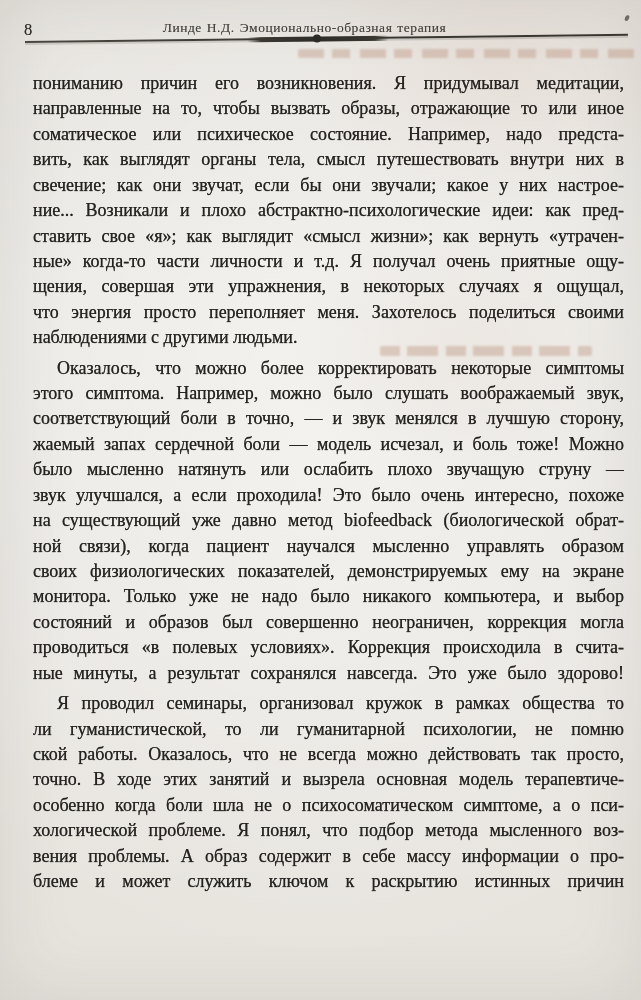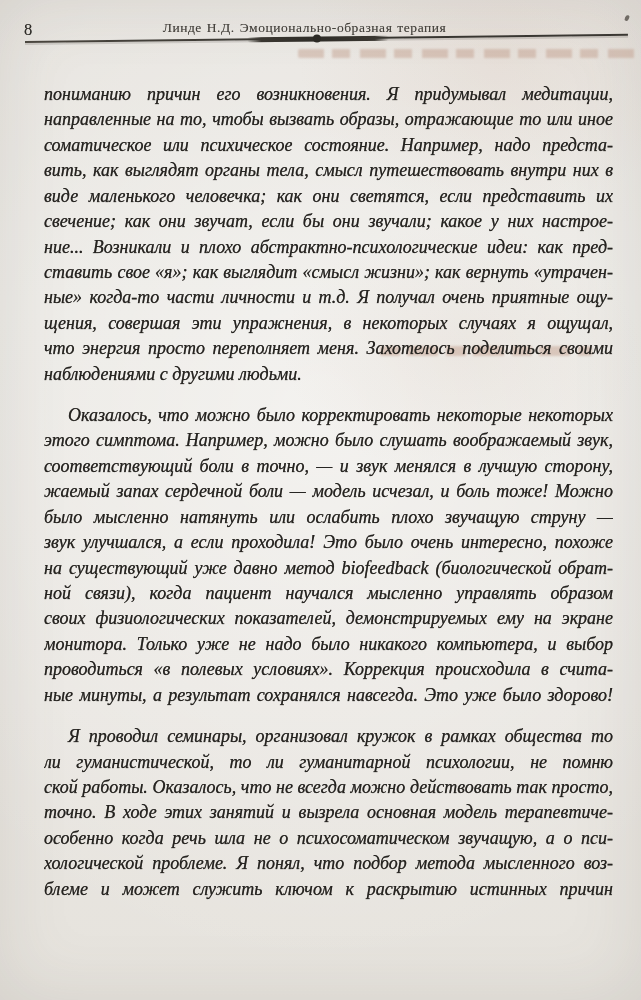--- a/index.html
+++ b/index.html
@@ -66,21 +66,21 @@
     background:#55504a;border-radius:60% 40% 50% 50%;
     transform:rotate(24deg);opacity:.8;
   }
   
   .body-text{
     position:absolute;left:28px;top:66px;width:601px;
     font-size:18px;line-height:25.42px;color:#262421;
     text-shadow:0 0 0.45px rgba(38,36,33,0.65);
     -webkit-text-stroke:0.25px rgba(38,36,33,0.55);
   }
-  .para{margin:16px;font-style:italic;}
+  .para{margin:5px;}
   .line{
     text-align:justify;text-align-last:justify;
     overflow:hidden;white-space:normal;
   }
   .line.ind{text-indent:24px;}
   .line.endline{text-align-last:left;}
 </style>
 </head>
 <body>
 
@@ -99,47 +99,48 @@
   <div class="ghost ghost-1"></div>
   <div class="ghost ghost-2"></div>
   <div class="speck"></div>
 
   <main class="body-text">
       <div class="para">
         <div class="line">пониманию причин его возникновения. Я придумывал медитации,</div>
         <div class="line">направленные на то, чтобы вызвать образы, отражающие то или иное</div>
         <div class="line">соматическое или психическое состояние. Например, надо предста-</div>
         <div class="line">вить, как выглядят органы тела, смысл путешествовать внутри них в</div>
-        <div class="line">виде маленького человечка; как они светятся, если представить их</div>
         <div class="line">свечение; как они звучат, если бы они звучали; какое у них настрое-</div>
         <div class="line">ние... Возникали и плохо абстрактно-психологические идеи: как пред-</div>
         <div class="line">ставить свое «я»; как выглядит «смысл жизни»; как вернуть «утрачен-</div>
         <div class="line">ные» когда-то части личности и т.д. Я получал очень приятные ощу-</div>
         <div class="line">щения, совершая эти упражнения, в некоторых случаях я ощущал,</div>
         <div class="line">что энергия просто переполняет меня. Захотелось поделиться своими</div>
         <div class="line endline">наблюдениями с другими людьми.</div>
       </div>
       <div class="para">
-        <div class="line ind">Оказалось, что можно было корректировать некоторые некоторых</div>
+        <div class="line ind">Оказалось, что можно более корректировать некоторые симптомы</div>
         <div class="line">этого симптома. Например, можно было слушать воображаемый звук,</div>
         <div class="line">соответствующий боли в точно, — и звук менялся в лучшую сторону,</div>
         <div class="line">жаемый запах сердечной боли — модель исчезал, и боль тоже! Можно</div>
         <div class="line">было мысленно натянуть или ослабить плохо звучащую струну —</div>
         <div class="line">звук улучшался, а если проходила! Это было очень интересно, похоже</div>
         <div class="line">на существующий уже давно метод biofeedback (биологической обрат-</div>
         <div class="line">ной связи), когда пациент научался мысленно управлять образом</div>
         <div class="line">своих физиологических показателей, демонстрируемых ему на экране</div>
         <div class="line">монитора. Только уже не надо было никакого компьютера, и выбор</div>
+        <div class="line">состояний и образов был совершенно неограничен, коррекция могла</div>
         <div class="line">проводиться «в полевых условиях». Коррекция происходила в счита-</div>
         <div class="line">ные минуты, а результат сохранялся навсегда. Это уже было здорово!</div>
       </div>
       <div class="para">
         <div class="line ind">Я проводил семинары, организовал кружок в рамках общества то</div>
         <div class="line">ли гуманистической, то ли гуманитарной психологии, не помню</div>
         <div class="line">ской работы. Оказалось, что не всегда можно действовать так просто,</div>
         <div class="line">точно. В ходе этих занятий и вызрела основная модель терапевтиче-</div>
-        <div class="line">особенно когда речь шла не о психосоматическом звучащую, а о пси-</div>
+        <div class="line">особенно когда боли шла не о психосоматическом симптоме, а о пси-</div>
         <div class="line">хологической проблеме. Я понял, что подбор метода мысленного воз-</div>
+        <div class="line">вения проблемы. А образ содержит в себе массу информации о про-</div>
         <div class="line">блеме и может служить ключом к раскрытию истинных причин</div>
       </div>
     </main>
 
 </div>
 
 </body></html>

